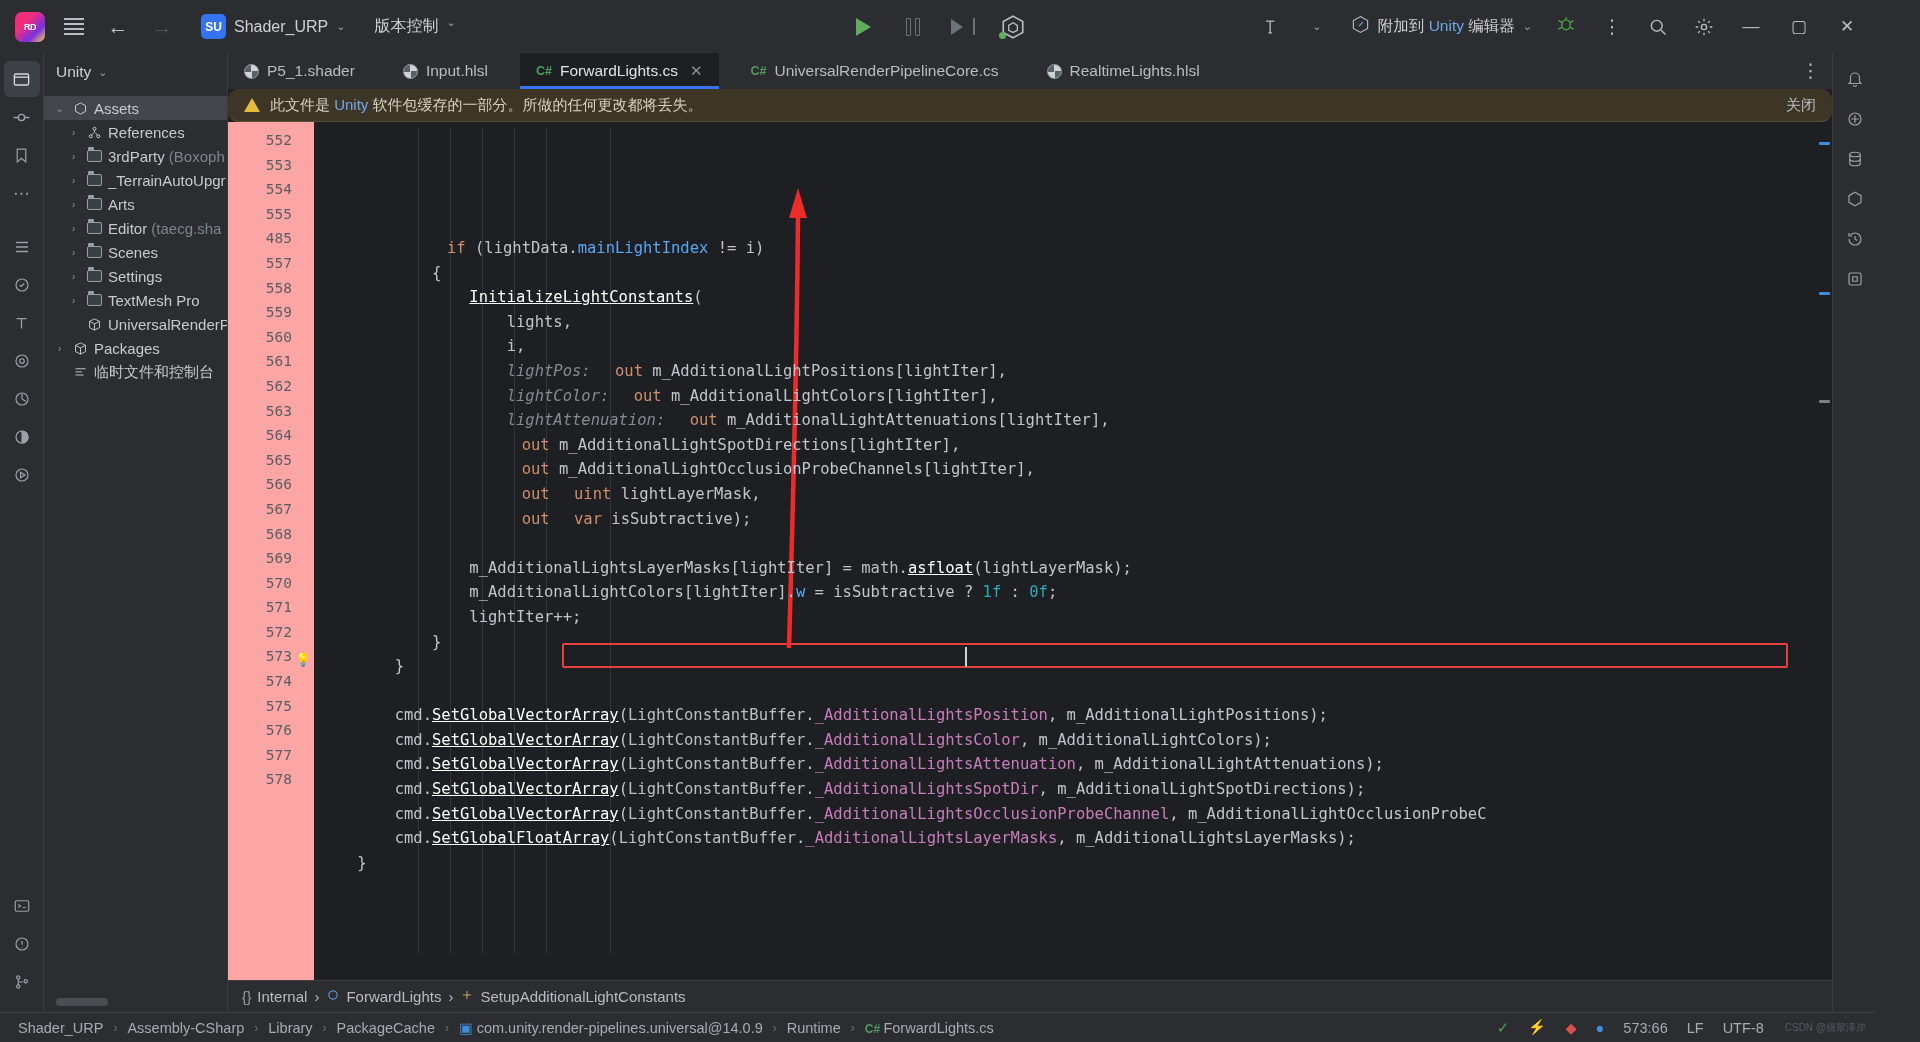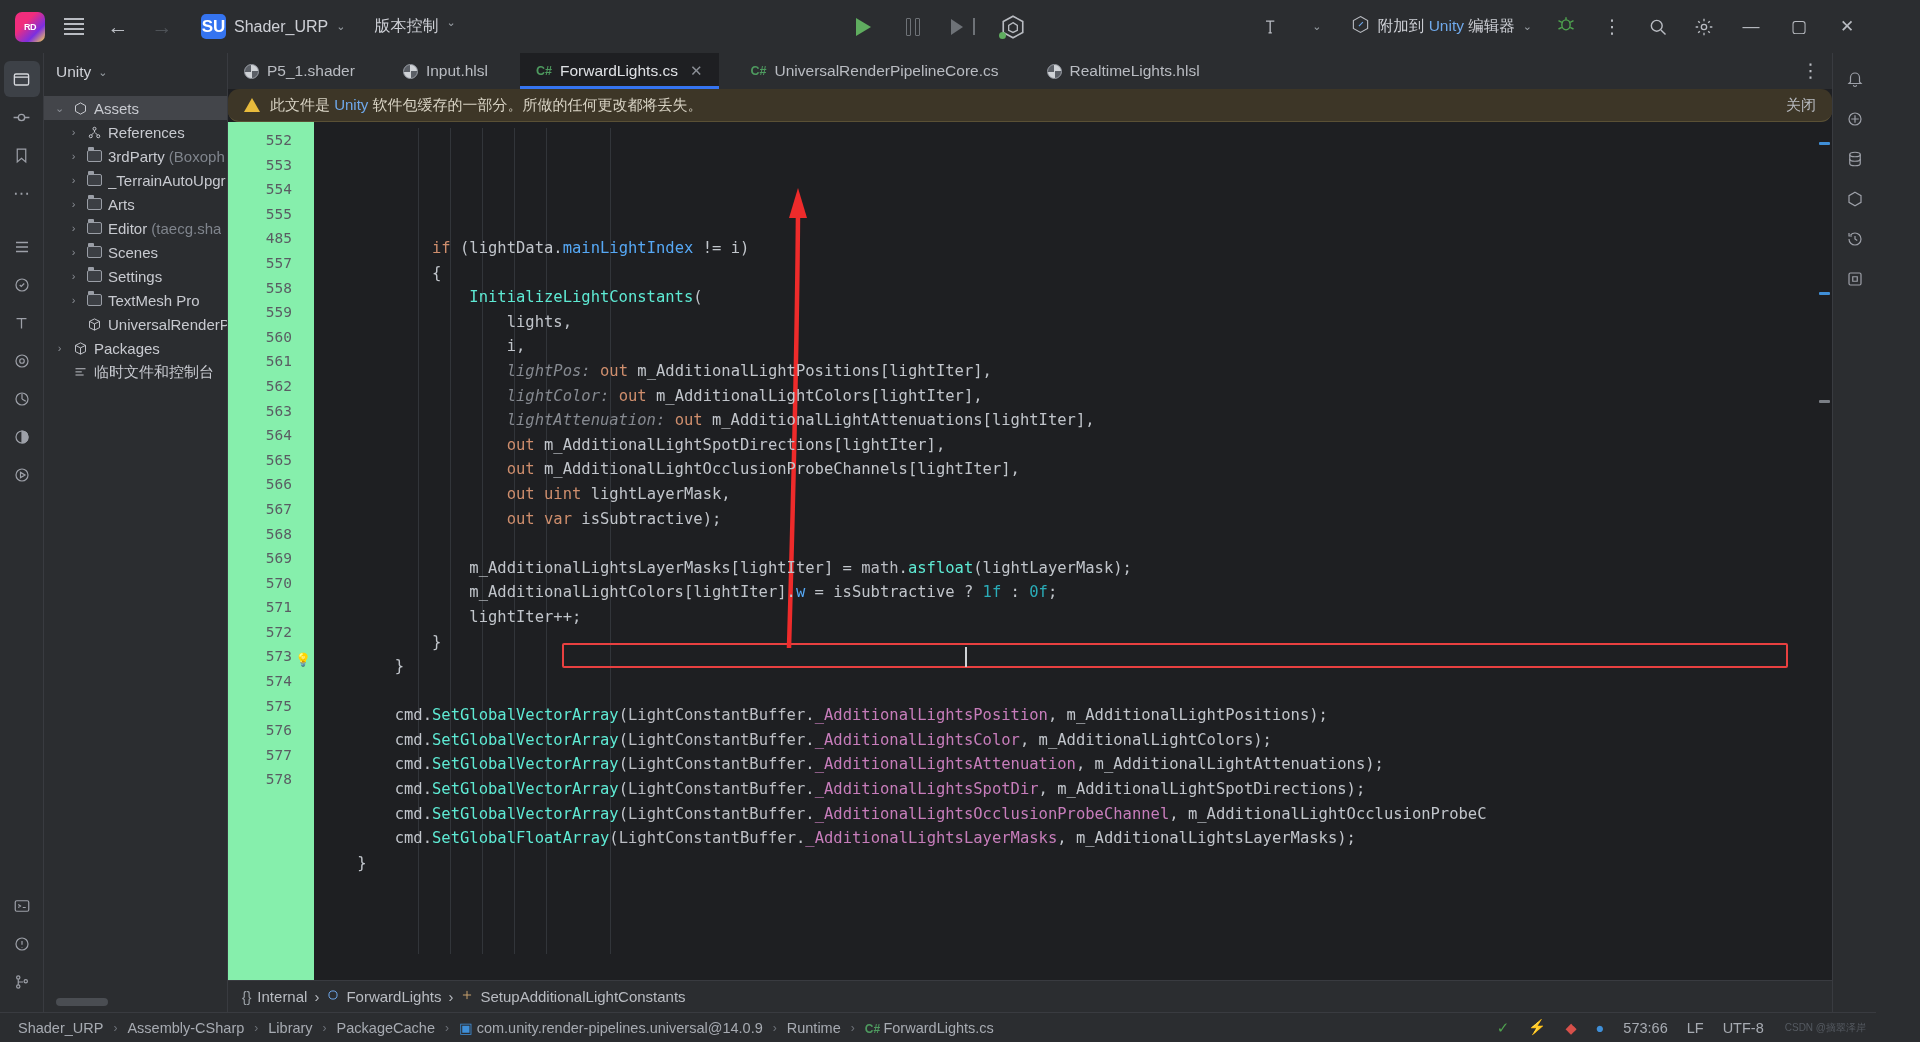--- a/index.html
+++ b/index.html
@@ -32,21 +32,21 @@
   .burger { display:flex; flex-direction:column; gap:3px; }
   .burger i { display:block; width:20px; height:2px; background:#b9bcc2; }
   .arrow { font-size:21px; line-height:1; }
   .arrow.dim { color:#4e5257; }
   .proj-chip {
     display:flex; align-items:center; gap:8px; padding:5px 9px; margin-left:8px;
     border-radius:6px; cursor:default;
   }
   .su-badge {
     width:25px; height:25px; border-radius:5px; background:#3574f0;
-    color:#fff; font-size:17px; font-weight:bold;
+    color:#fff; font-size:12px; font-weight:bold;
     display:flex; align-items:center; justify-content:center;
   }
   .chip-label { font-size:16px; color:#ced0d6; }
   .caret { font-size:11px; color:#9aa0a6; }
   .vcs-chip { display:flex; align-items:flex-start; gap:8px; padding:5px 10px; margin-left:10px; border-radius:6px; }
 
   .tb-center {
     position:absolute; left:50%; transform:translateX(-50%);
     display:flex; align-items:center; gap:6px;
   }
@@ -142,38 +142,38 @@
   }
   .warn-tri {
     width:0;height:0;border-left:8px solid transparent;border-right:8px solid transparent;
     border-bottom:14px solid #e8bb3c; position:relative;
   }
   .banner .blue { color:#6fa8ea; }
   .banner-close { margin-left:auto; color:#b9bcc2; font-size:15px; }
 
   .code-wrap { flex:1; display:flex; min-height:0; position:relative; overflow:hidden; background:#1e1f22; }
   .gutter {
-    width:86px; flex:0 0 86px; background:#86efac; padding-top:6px;
+    width:86px; flex:0 0 86px; background:#fca5a5; padding-top:6px;
     font-family:"DejaVu Sans Mono", monospace; font-size:14.5px; color:#5a5d63;
     text-align:right;
   }
   .gline { height:24.6px; line-height:24.6px; padding-right:22px; position:relative; }
   .bulb { position:absolute; right:2px; top:4px; font-size:13px; }
   .code {
     flex:1; padding-top:6px; font-family:"DejaVu Sans Mono", monospace;
     font-size:15.5px; white-space:pre; position:relative; overflow:hidden;
   }
   .cline { height:24.6px; line-height:24.6px; padding-left:6px; position:relative; }
   .cline.hl { }
   
   .guides { position:absolute; top:6px; left:0; bottom:0; width:100%; pointer-events:none; }
   .guides i { position:absolute; top:0; bottom:26px; width:1px; background:#32353a; }
 
-  .kw { color:#cf8e6d; }
-  .mthg { color:#5eead4; }
+  .kw { color:#cf8e6d;margin-left:15px; }
+  .mthg { color:#ffffff;text-decoration:underline; }
   .cls { color:#bcbec4; }
   .num { color:#2aacb8; }
   .var { color:#c1c5cb; }
   .fld { color:#c77dbb; }
   .param { color:#868a91; font-style:italic; }
   .prop { color:#56a8f5; }
 
   .hl-box {
     position:absolute; border:2px solid #e84040; border-radius:2px;
     pointer-events:none;

